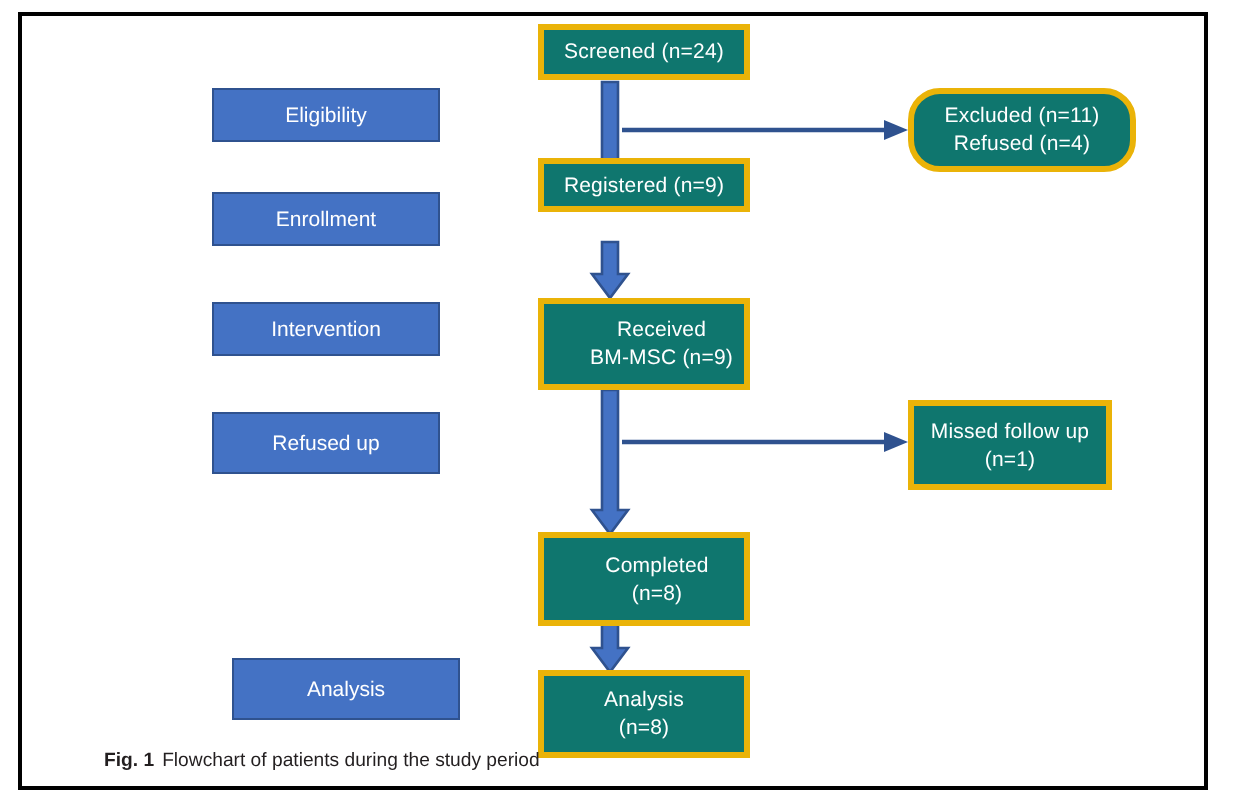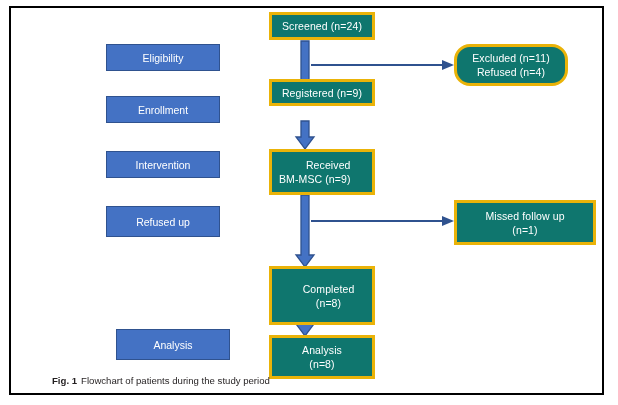--- a/index.html
+++ b/index.html
@@ -46,22 +46,22 @@
     letter-spacing: 0.1px;
     display: flex;
     align-items: center;
     justify-content: center;
     text-align: center;
     padding: 2px 3px;
     user-select: none;
   }
   .fbox.left-align {
     justify-content: flex-start;
-    text-align: right;
-    padding-left: 7px;
+    text-align: center;
+    padding-left: 23px;
   }
   .fbox span { display: block; white-space: pre-line; }
 
   
   .stagebox {
     position: absolute;
     box-sizing: border-box;
     background: #4472C4;
     border: 1px solid #2F528F;
     color: #ffffff;
@@ -159,36 +159,36 @@
 
     <div class="fbox" style="left:258px; top:71px; width:106px; height:27px;">
       <span>Registered (n=9)</span>
     </div>
 
     <div class="fbox left-align" style="left:258px; top:141px; width:106px; height:46px;">
       <span>Received
 BM-MSC (n=9)</span>
     </div>
 
-    <div class="fbox" style="left:258px; top:258px; width:106px; height:59px;padding-left:16px;">
+    <div class="fbox" style="left:258px; top:258px; width:106px; height:47px;padding-left:16px;">
       <span>Completed
 (n=8)</span>
     </div>
 
     <div class="fbox" style="left:258px; top:327px; width:106px; height:44px;">
       <span>Analysis
 (n=8)</span>
     </div>
 
     <div class="fbox" style="left:443px; top:36px; width:114px; height:42px;border-radius:16px;">
       <span>Excluded (n=11)
 Refused (n=4)</span>
     </div>
 
-    <div class="fbox" style="left:443px; top:192px; width:142px; height:45px;">
+    <div class="fbox" style="left:443px; top:192px; width:102px; height:45px;">
       <span>Missed follow up
 (n=1)</span>
     </div>
 
     <div id="caption">
       <span class="capnum">Fig. 1</span><span>Flowchart of patients during the study period</span>
     </div>
 
   </div>
 </div>

